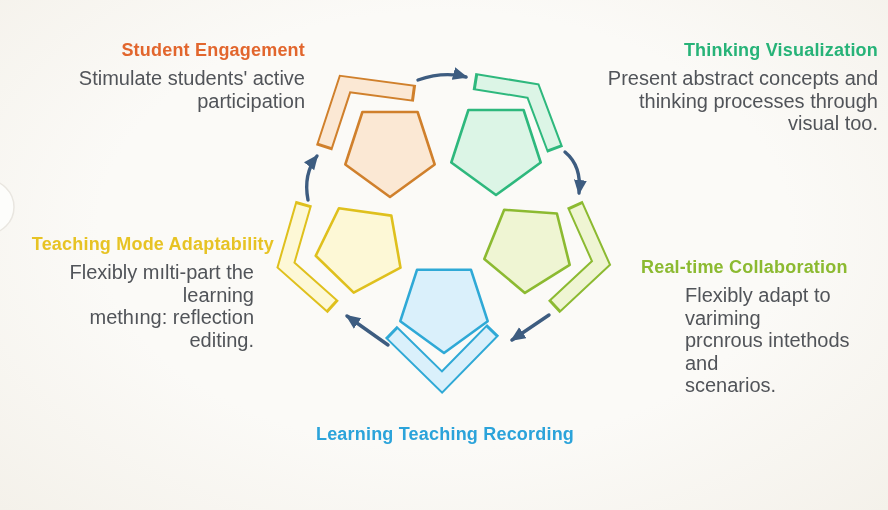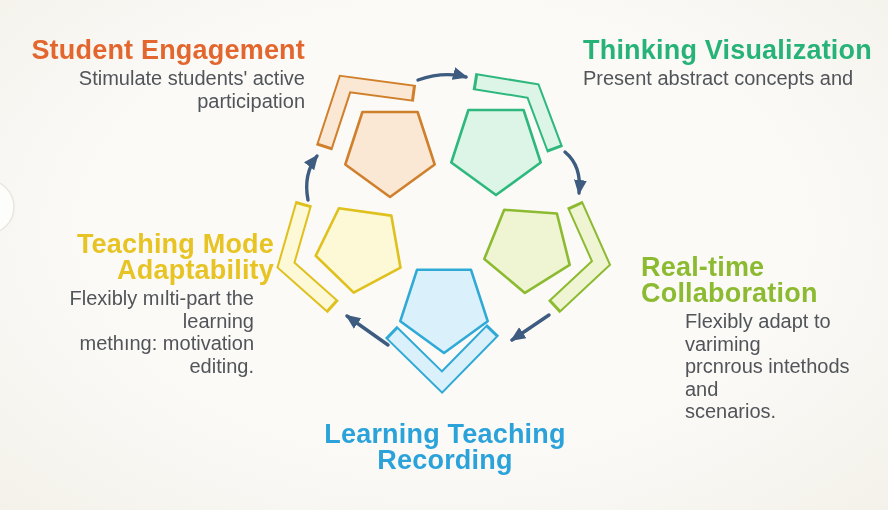--- a/index.html
+++ b/index.html
@@ -9,21 +9,21 @@
     overflow:hidden;
     font-family:"Liberation Sans", sans-serif;
     background:radial-gradient(ellipse at 50% 45%, #fbfaf7 55%, #f4f1ea 100%);
   }
   .diagram-svg{position:absolute;left:0;top:0;}
   .pent{stroke-width:2.6;stroke-linejoin:round;}
   .chev-under{fill:none;stroke-width:17;stroke-linejoin:miter;stroke-miterlimit:8;}
   .chev-over{fill:none;stroke-width:13;stroke-linejoin:miter;stroke-miterlimit:8;}
   .arrow{fill:none;stroke-width:3.4;stroke-linecap:round;}
   .tblock{position:absolute;}
-  .tblock .title{font-size:27px;font-weight:bold;line-height:26px;margin:0 0 4px 0;letter-spacing:.2px;}
+  .tblock .title{font-size:18px;font-weight:bold;line-height:26px;margin:0 0 4px 0;letter-spacing:.2px;}
   .tblock .desc{font-size:20px;line-height:22.5px;}
   .align-right{text-align:right;}
   .align-left{text-align:left;}
   .align-center{text-align:center;}
   .block-teaching .desc{padding-right:20px;}
 </style>
 </head>
 <body>
 
 <div class="stage">
@@ -74,42 +74,43 @@
     <path class="arrow" d="M308,200 Q303,174 317,156" marker-end="url(#ah)" stroke="#3d5c80"></path>
   </svg>
 
   <div class="tblock align-right" style="left:25px;top:37px;width:280px;">
     <div class="title" style="color: rgb(226, 102, 45);">Student Engagement</div>
     <div class="desc" style="color: rgb(81, 84, 89);">
       <div>Stimulate students' active participation</div>
     </div>
   </div>
 
-  <div class="tblock align-left" style="left:583px;top:37px;width:295px;">
+  <div class="tblock align-left" style="left:583px;top:37px;width:295px;text-align:right;">
     <div class="title" style="color: rgb(39, 179, 120);">Thinking Visualization</div>
     <div class="desc" style="color: rgb(81, 84, 89);">
       <div>Present abstract concepts and</div>
+      <div>thinking processes through visual too.</div>
     </div>
   </div>
 
   <div class="tblock align-left" style="left:641px;top:231px;width:235px;">
     <div class="title" style="color: rgb(140, 186, 49); margin-top: 23px;">Real-time Collaboration</div>
     <div class="desc" style="color: rgb(81, 84, 89); margin-left: 44px;">
       <div>Flexibly adapt to variming</div>
       <div>prcnrous intethods and</div>
       <div>scenarios.</div>
     </div>
   </div>
 
   <div class="tblock align-center" style="left:285px;top:421px;width:320px;">
     <div class="title" style="color: rgb(43, 163, 218);">Learning Teaching Recording</div>
   </div>
 
   <div class="tblock align-right block-teaching" style="left:14px;top:231px;width:260px;">
     <div class="title" style="color: rgb(231, 195, 36);">Teaching Mode Adaptability</div>
     <div class="desc" style="color: rgb(81, 84, 89);">
       <div>Flexibly mılti-part the learning</div>
-      <div>methıng: motivation</div>
+      <div>methıng: reflection</div>
       <div>editing.</div>
     </div>
   </div>
 
 </div>
 
 </body></html>

